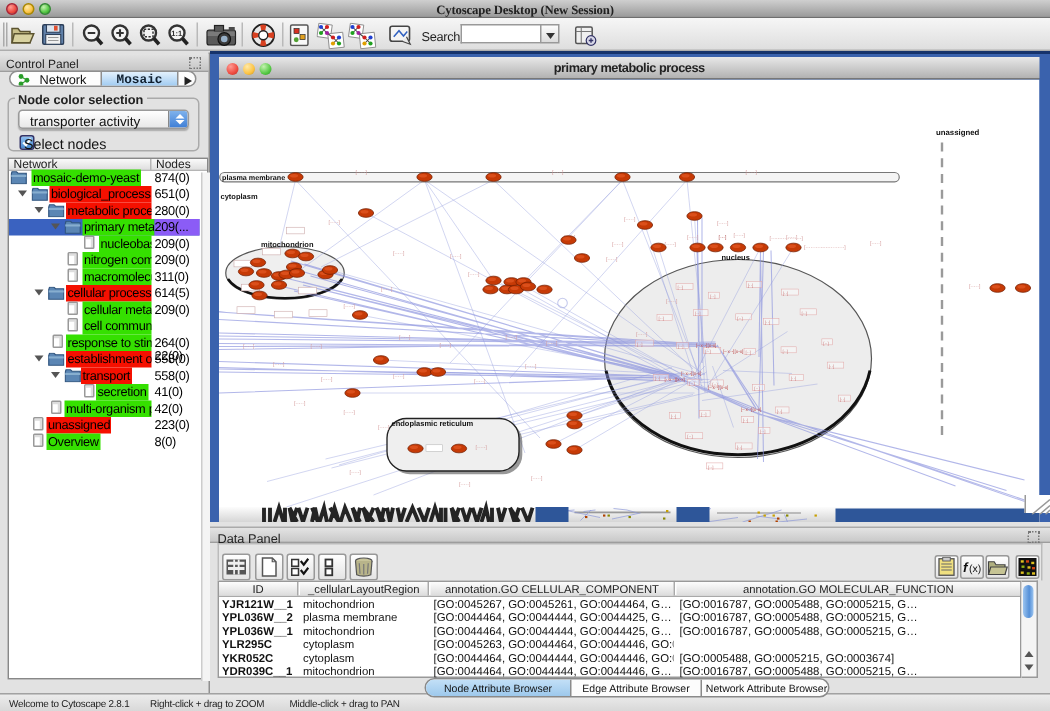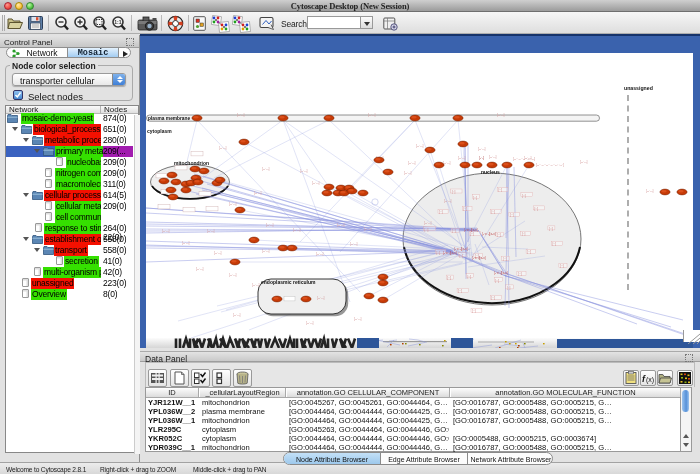--- a/index.html
+++ b/index.html
@@ -137,33 +137,33 @@
     <span class="abs" style="left:60px;top:0;width:52px;height:11px;background:linear-gradient(#e3f1fd,#94c4ef);border-left:1px solid #8e8e8e;border-right:1px solid #8e8e8e;font-size:8.5px;font-weight:bold;text-align:center;line-height:11px;color:#102030;font-family:Liberation Mono, monospace;">Mosaic</span>
     <span class="abs" style="left:112px;top:0;width:13px;height:11px;">
       <span class="abs" style="left:4px;top:2.5px;width:0;height:0;border-top:3px solid transparent;border-bottom:3px solid transparent;border-left:5px solid #222;"></span>
       </span>
   </div>
 
   <div class="abs" style="left:5px;top:30px;width:128px;height:36px;border:1px solid #aaa;border-radius:4px;"></div>
   <div class="abs" style="left:10px;top:26px;background:#e2e2e2;padding:0 2px;font-size:8.5px;font-weight:bold;color:#222;">Node color selection</div>
 
   <div class="abs" style="left:12px;top:38px;width:114px;height:13px;background:linear-gradient(#ffffff,#e8e8e8);border:1px solid #9a9a9a;border-radius:3px;box-shadow:0 1px 1px rgba(0,0,0,0.25);">
-    <span class="abs" style="left:7px;top:2px;font-size:9px;color:#111;">transporter cellular</span>
+    <span class="abs" style="left:7px;top:2px;font-size:9px;color:#111;">transporter activity</span>
     <span class="abs" style="right:0;top:0;width:13px;height:11px;background:linear-gradient(#7fb2ec,#3f7fd6);border-radius:0 2px 2px 0;border-left:1px solid #888;">
       <span class="abs" style="left:3.5px;top:1.5px;width:0;height:0;border-left:3px solid transparent;border-right:3px solid transparent;border-bottom:3.5px solid #fff;"></span>
       <span class="abs" style="left:3.5px;top:6px;width:0;height:0;border-left:3px solid transparent;border-right:3px solid transparent;border-top:3.5px solid #fff;"></span>
     </span>
   </div>
 
   <span class="abs" style="left:13px;top:55px;width:10px;height:10px;background:linear-gradient(#8ec0f0,#4788d0);border:1px solid #336;border-radius:2px;">
     <svg style="display:block" width="8" height="8" viewBox="0 0 11 11">
         <path d="M2 5.5 L4.5 8 L9 2" stroke="#fff" stroke-width="2" fill="none"></path>
       </svg>
     </span>
-  <span class="abs" style="left:28px;top:55.5px;font-size:9.5px;color:#111;text-align:center;">Select nodes</span>
+  <span class="abs" style="left:16px;top:55.5px;font-size:9.5px;color:#111;text-align:center;">Select nodes</span>
 
   <div class="abs" style="left:5px;top:70px;width:134px;height:348px;background:#fff;border:1px solid #888;">
     <div class="abs" style="left:0;top:0;width:100%;height:8px;background:linear-gradient(#fafafa,#dfdfdf);border-bottom:1px solid #b5b5b5;">
       <span class="abs" style="left:3px;top:0;font-size:8px;color:#222;line-height:8px;">Network</span>
       <span class="abs" style="left:94px;top:0;font-size:8px;color:#222;line-height:8px;border-left:1px solid #b5b5b5;padding-left:3px;height:8px;">Nodes</span>
     </div>
     <div class="abs" style="left:128px;top:9px;width:6px;height:339px;border-left:1px solid #ccc;background:#f4f4f4;"></div>
     <div class="abs" style="left:-6px;top:-106px;width:140px;height:460px;">
 <div style="position:absolute;left:6px;top:113px;width:127px;height:11px;">
           <svg style="position:absolute;left:1px;top:1px" width="11" height="9" viewBox="0 0 11 9">
@@ -191,21 +191,21 @@
           <span style="position:absolute;left:38px;top:0px;height:11px;line-height:11px;background:#f51000;color:#000;font-size:8.5px;letter-spacing:-0.2px;white-space:nowrap;max-width:57px;overflow:hidden;padding:0 1px;">metabolic process</span>
           <span style="position:absolute;left:97px;top:0px;height:11px;line-height:11px;font-size:8.5px;letter-spacing:-0.2px;color:#000;white-space:nowrap;">280(0)</span>
         </div>
 <div style="position:absolute;left:6px;top:146px;width:127px;height:11px;background:#3a62c0;">
           <span style="position:absolute;left:28px;top:3px;width:0;height:0;border-left:3.5px solid transparent;border-right:3.5px solid transparent;border-top:4.5px solid #555;"></span>
           <svg style="position:absolute;left:37px;top:1px" width="11" height="9" viewBox="0 0 11 9">
             <path d="M0.5 2 L0.5 8.5 L10.5 8.5 L10.5 1.5 L5 1.5 L4 0.5 L1 0.5 Z" fill="#5b86b4" stroke="#31557f" stroke-width="0.8"></path>
             <rect x="0.5" y="2.6" width="10" height="1.4" fill="#87aecf"></rect>
           </svg>
           <span style="position:absolute;left:49px;top:0px;height:11px;line-height:11px;background:#35e000;color:#000;font-size:8.5px;letter-spacing:-0.2px;white-space:nowrap;max-width:48px;overflow:hidden;padding:0 1px;">primary metabo</span>
-          <span style="position:absolute;left:97px;top:0px;height:11px;line-height:11px;font-size:8.5px;letter-spacing:-0.2px;color:#000;background:#a21caf;width:30px;white-space:nowrap;">209(...</span>
+          <span style="position:absolute;left:97px;top:0px;height:11px;line-height:11px;font-size:8.5px;letter-spacing:-0.2px;color:#000;background:#8b5cf6;width:30px;white-space:nowrap;">209(...</span>
         </div>
 <div style="position:absolute;left:6px;top:157px;width:127px;height:11px;">
           <span style="position:absolute;left:50px;top:0px;width:7px;height:9px;background:#fff;border:1px solid #999;border-radius:1px;box-shadow:inset -1.5px 1.5px 0 #ddd;"></span>
           <span style="position:absolute;left:60px;top:0px;height:11px;line-height:11px;background:#35e000;color:#000;font-size:8.5px;letter-spacing:-0.2px;white-space:nowrap;max-width:35px;overflow:hidden;padding:0 1px;">nucleobase-</span>
           <span style="position:absolute;left:97px;top:0px;height:11px;line-height:11px;font-size:8.5px;letter-spacing:-0.2px;color:#000;white-space:nowrap;">209(0)</span>
         </div>
 <div style="position:absolute;left:6px;top:168px;width:127px;height:11px;">
           <span style="position:absolute;left:39px;top:0px;width:7px;height:9px;background:#fff;border:1px solid #999;border-radius:1px;box-shadow:inset -1.5px 1.5px 0 #ddd;"></span>
           <span style="position:absolute;left:49px;top:0px;height:11px;line-height:11px;background:#35e000;color:#000;font-size:8.5px;letter-spacing:-0.2px;white-space:nowrap;max-width:46px;overflow:hidden;padding:0 1px;">nitrogen compo</span>
           <span style="position:absolute;left:97px;top:0px;height:11px;line-height:11px;font-size:8.5px;letter-spacing:-0.2px;color:#000;white-space:nowrap;">209(0)</span>
@@ -275,20 +275,26 @@
 <div style="position:absolute;left:6px;top:289px;width:127px;height:11px;">
           <span style="position:absolute;left:16px;top:0px;width:7px;height:9px;background:#fff;border:1px solid #999;border-radius:1px;box-shadow:inset -1.5px 1.5px 0 #ddd;"></span>
           <span style="position:absolute;left:25px;top:0px;height:11px;line-height:11px;background:#35e000;color:#000;font-size:8.5px;letter-spacing:-0.2px;white-space:nowrap;max-width:70px;overflow:hidden;padding:0 1px;">Overview</span>
           <span style="position:absolute;left:97px;top:0px;height:11px;line-height:11px;font-size:8.5px;letter-spacing:-0.2px;color:#000;white-space:nowrap;">8(0)</span>
         </div>
     </div>
   </div>
 </div>
 
 <div class="abs" style="left:140px;top:34px;width:560px;height:314px;background:#3a62ad;border-top:2px solid #16336b;">
+  <div class="abs" style="left:6px;top:2px;right:7px;height:15px;background:linear-gradient(#e8e8e8,#b2b2b2);border-bottom:1px solid #777;">
+    <span class="abs" style="left:5px;top:3.5px;width:8px;height:8px;border-radius:50%;background:radial-gradient(circle at 35% 30%, #ff9a93,#ee4b40 60%,#b33128);"></span>
+    <span class="abs" style="left:16px;top:3.5px;width:8px;height:8px;border-radius:50%;background:radial-gradient(circle at 35% 30%, #ffe9a8,#fcc343 60%,#c08b1e);"></span>
+    <span class="abs" style="left:27px;top:3.5px;width:8px;height:8px;border-radius:50%;background:radial-gradient(circle at 35% 30%, #c4f2b0,#55c944 60%,#2f8f25);"></span>
+    <div style="text-align:center;font-size:8.5px;letter-spacing:-0.3px;font-weight:bold;color:#222;line-height:15px;">primary metabolic process</div>
+  </div>
   <svg class="abs" style="left:6px;top:17px;" width="547" height="296" viewBox="146 51 547 296">
     <defs>
         <linearGradient id="gstrip" x1="0" y1="0" x2="0" y2="1">
           <stop offset="0" stop-color="#fcfcfc"></stop>
           <stop offset="1" stop-color="#d2d2d2"></stop>
         </linearGradient>
       </defs>
     <rect x="146" y="51" width="547" height="296" fill="#ffffff"></rect>
 <ellipse cx="492" cy="237" rx="89" ry="66" fill="#ededed" stroke="#555" stroke-width="0.8"></ellipse>
 <path d="M 404 245 A 89 66 0 0 0 580 245" fill="none" stroke="#111" stroke-width="2"></path>

